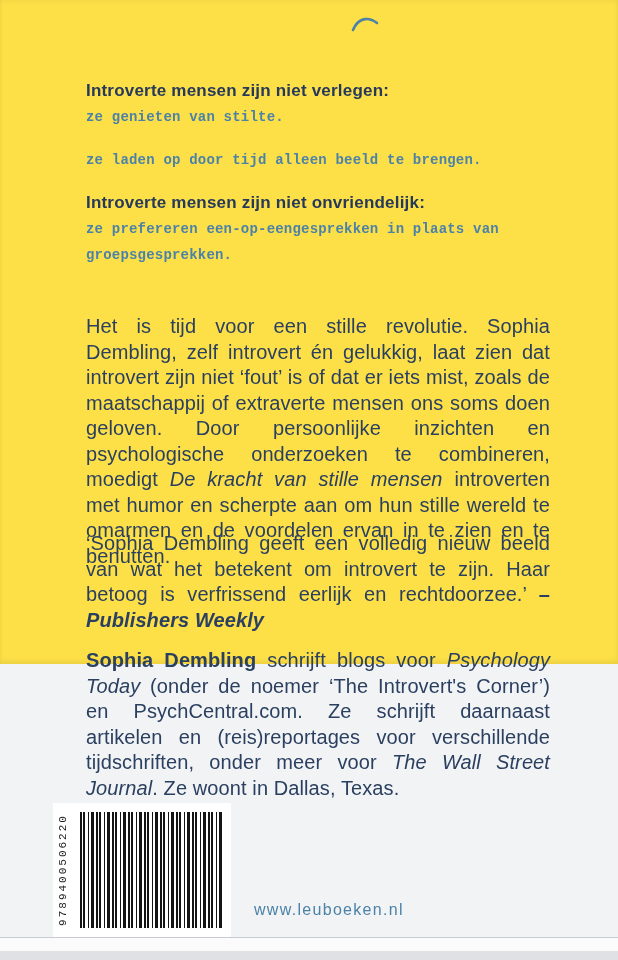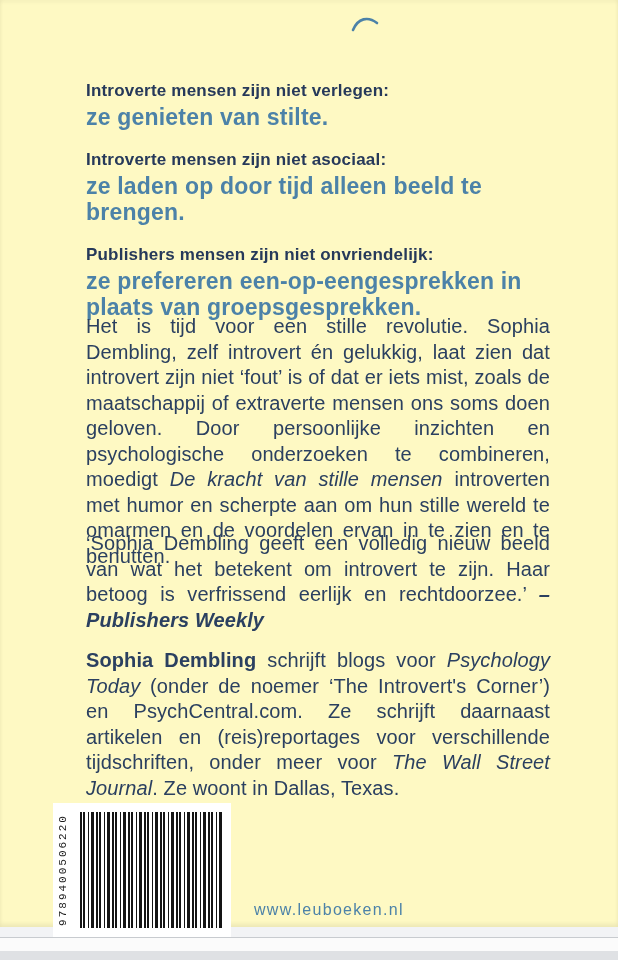--- a/index.html
+++ b/index.html
@@ -1,24 +1,24 @@
 <!DOCTYPE html>
 <html><head>
 <meta charset="utf-8">
 <style>
   html,body{margin:0;padding:0;}
   body{background:#e9ebed;font-family:"Liberation Sans",sans-serif;}
   .photo{position:relative;width:618px;height:960px;background:#f2f3f5;overflow:hidden;}
-  .cover{position:absolute;left:0;top:0;right:0;height:927px;background:#fef9c3;
+  .cover{position:absolute;left:0;top:0;right:0;height:664px;background:#fde047;
          box-shadow:inset 0 -3px 4px rgba(0,0,0,.07), inset 0 3px 3px rgba(0,0,0,.03);}
   .mark{position:absolute;top:13px;left:349px;}
   .statements{position:absolute;left:86px;top:78px;width:468px;}
   .statement{margin:0 0 17px 0;}
   .claim{font-size:17px;line-height:26px;font-weight:bold;letter-spacing:.2px;color:#26395a;}
-  .response{font-size:23px;line-height:26px;font-weight:bold;letter-spacing:.2px;color:#4c82a8;}
+  .response{font-size:14px;line-height:26px;font-weight:bold;letter-spacing:.2px;color:#4c82a8;font-family:Liberation Mono, monospace;}
   .para{position:absolute;left:86px;width:464px;margin:0;font-size:20px;line-height:25.5px;
         color:#2b4060;text-align:justify;letter-spacing:.1px;}
   .synopsis{top:314px;}
   .review{top:531px;}
   .bio{top:648px;}
   .it{font-style:italic;}
   .b{font-weight:bold;}
   .bi{font-weight:bold;font-style:italic;margin-top:44px;}
   .barcode-box{position:absolute;left:53px;top:803px;width:178px;height:134px;background:#ffffff;}
   .bars{position:absolute;left:27px;right:9px;top:9px;bottom:9px;
@@ -44,25 +44,24 @@
     <svg class="mark" width="32" height="24" viewBox="0 0 32 24">
       <path d="M4 17 C 9 5, 19 3, 28 10" stroke="#4c82a8" stroke-width="2.6" fill="none" stroke-linecap="round"></path>
     </svg>
 
     <div class="statements">
       <div class="statement">
         <div class="claim">Introverte mensen zijn niet verlegen:</div>
         <div class="response">ze genieten van stilte.</div>
       </div>
       <div class="statement">
-        <div class="claim">Introverte mensen zijn niet asociaal:</div>
         <div class="response">ze laden op door tijd alleen beeld te brengen.</div>
       </div>
       <div class="statement">
-        <div class="claim">Publishers mensen zijn niet onvriendelijk:</div>
+        <div class="claim">Introverte mensen zijn niet onvriendelijk:</div>
         <div class="response">ze prefereren een-op-eengesprekken in plaats van groepsgesprekken.</div>
       </div>
     </div>
 
     <p class="para synopsis"><span>Het is tijd voor een stille revolutie. Sophia Dembling, zelf introvert én gelukkig, laat zien dat introvert zijn niet ‘fout’ is of dat er iets mist, zoals de maatschappij of extraverte mensen ons soms doen geloven. Door persoonlijke inzichten en psychologische onderzoeken te combineren, moedigt </span><span class="it">De kracht van stille mensen</span><span> introverten met humor en scherpte aan om hun stille wereld te omarmen en de voordelen ervan in te zien en te benutten.</span></p>
 
     <p class="para review"><span>‘Sophia Dembling geeft een volledig nieuw beeld van wat het betekent om introvert te zijn. Haar betoog is verfrissend eerlijk en rechtdoorzee.’ </span><span class="bi">– Publishers Weekly</span></p>
 
     <p class="para bio"><span class="b">Sophia Dembling</span><span> schrijft blogs voor </span><span class="it">Psychology Today</span><span> (onder de noemer ‘The Introvert's Corner’) en PsychCentral.com. Ze schrijft daarnaast artikelen en (reis)reportages voor verschillende tijdschriften, onder meer voor </span><span class="it">The Wall Street Journal</span><span>. Ze woont in Dallas, Texas.</span></p>
 

